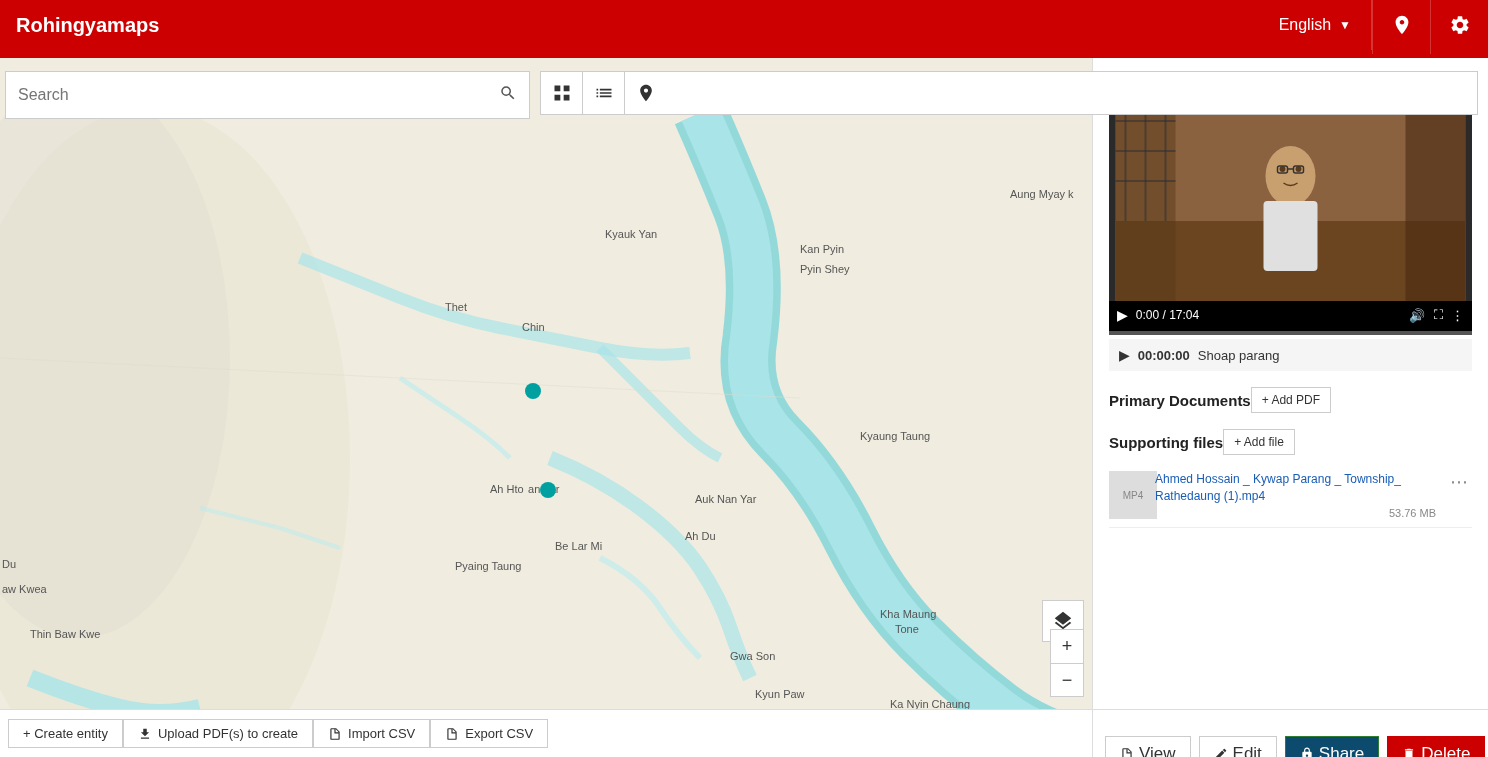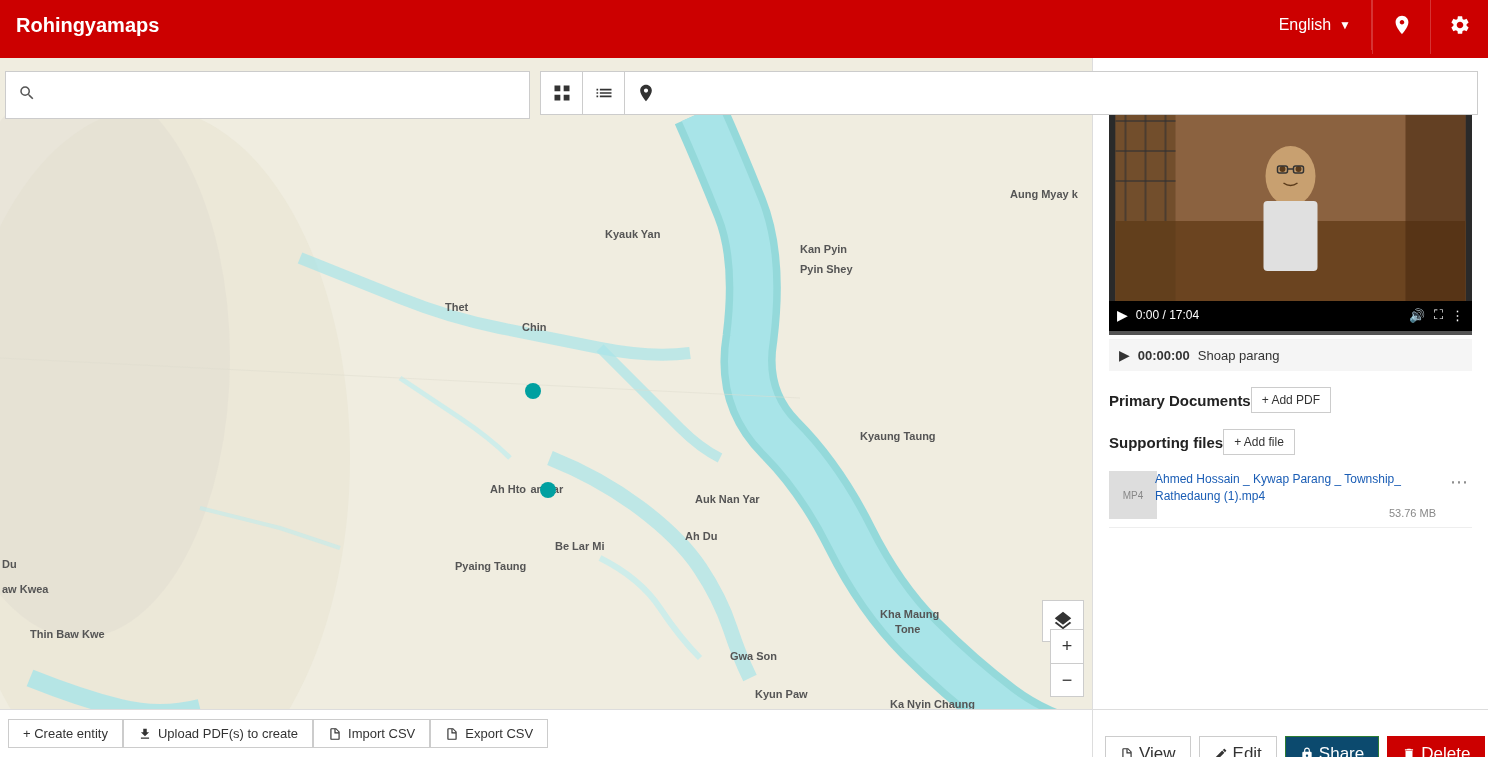--- a/index.html
+++ b/index.html
@@ -189,21 +189,20 @@
       padding: 7px 14px; border: 1px solid #ccc; background: white;
       cursor: pointer; font-size: 17px; color: #333; margin-top: 41px;
     }
     .action-btn.share { background: #0c4a6e; color: white; border-color: #2e7d32; }
     .action-btn.delete { background: #cc0000; color: white; border-color: #cc0000; }
 
     
     .map-label {
       position: absolute; font-size: 11px; color: #555; white-space: nowrap;
       pointer-events: none;
-      font-weight: bold;
     }
   </style>
 </head>
 <body>
 
 <div class="header">
   <span class="header-title">Rohingyamaps</span>
   <div class="header-right">
     <div class="language-selector">
       <span>English</span>
@@ -271,20 +270,21 @@
 
   
   <div class="map-dot" style="top:333px;left:533px"></div>
   <div class="map-dot" style="top:432px;left:548px"></div>
 
   
   <div class="leaflet-attr">Leaflet</div>
 </div>
 
 <div class="search-box">
+  <input class="search-input" type="text" placeholder="Search" style="">
   <span class="search-icon">
     <svg width="18" height="18" viewBox="0 0 24 24" fill="#555">
       <path d="M15.5 14h-.79l-.28-.27A6.471 6.471 0 0 0 16 9.5 6.5 6.5 0 1 0 9.5 16c1.61 0 3.09-.59 4.23-1.57l.27.28v.79l5 4.99L20.49 19l-4.99-5zm-6 0C7.01 14 5 11.99 5 9.5S7.01 5 9.5 5 14 7.01 14 9.5 11.99 14 9.5 14z"></path>
     </svg>
   </span>
 </div>
 
 <div class="map-view-toggles" style="position:absolute;top:71px;left:540px;z-index:50;">
   <div class="map-toggle-btn">
     <svg width="20" height="20" viewBox="0 0 24 24" fill="#333">

